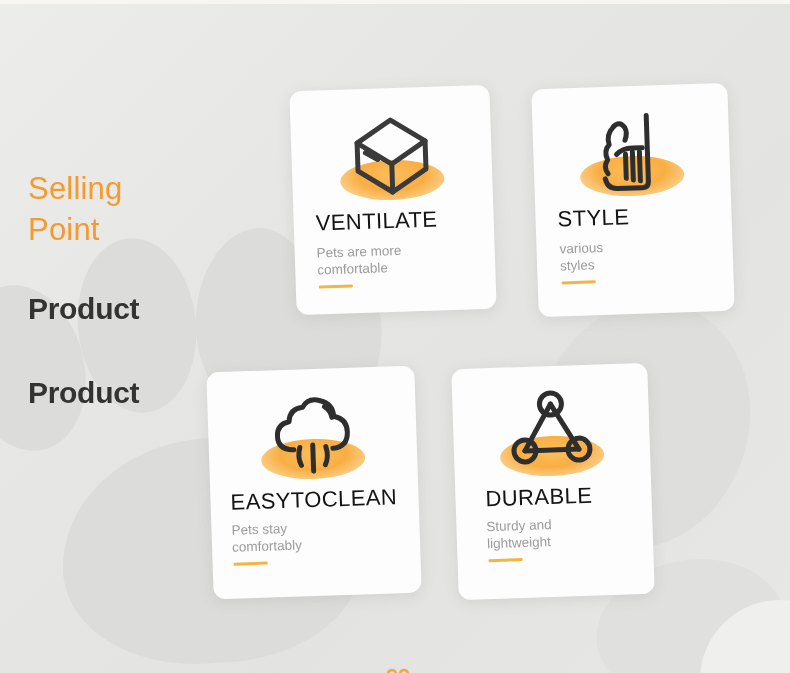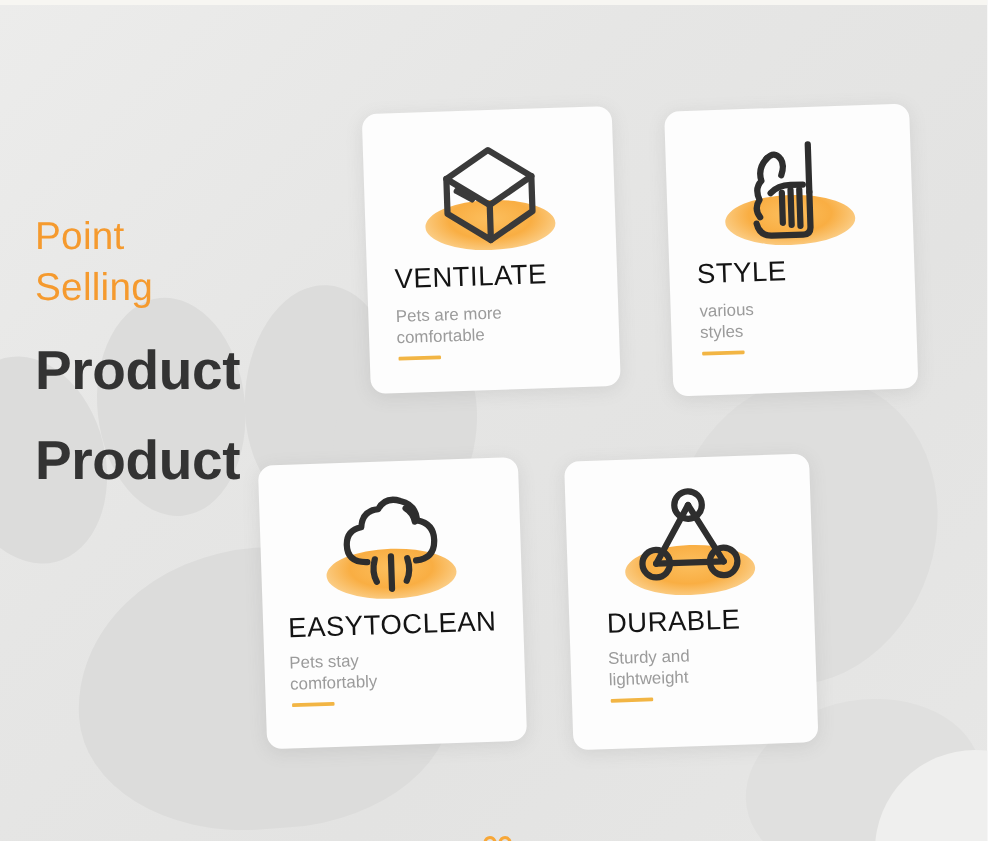--- a/index.html
+++ b/index.html
@@ -49,22 +49,22 @@
     background:#efefee; border-radius:50%;
   }
 
   
   .heading { position:absolute; left:28px; top:168px; z-index:5; }
   .heading-eyebrow {
     font-size:31px; line-height:41px; font-weight:400;
     color:#f59a2e; letter-spacing:.2px;
   }
   .heading-title {
-    margin-top:22px;
-    font-size:44px; line-height:50px; font-weight:700;
+    margin-top:34px;
+    font-size:30px; line-height:50px; font-weight:700;
     color:#333333; letter-spacing:-.3px;
   }
 
   
   .card {
     position:absolute;
     background:#fdfdfd;
     border-radius:12px;
     box-shadow:0 3px 14px rgba(120,120,120,.16);
     z-index:6;
@@ -142,22 +142,22 @@
     <div class="paw paw-toe2"></div>
     <div class="paw paw-toe3"></div>
     <div class="paw paw-toe4"></div>
     <div class="paw-pad"></div>
   </div>
   <div class="blob-r1"></div>
   <div class="blob-r2"></div>
   <div class="blob-corner"></div>
 
   <div class="heading">
+    <div class="heading-eyebrow">Selling</div>
     <div class="heading-eyebrow">Point</div>
-    <div class="heading-eyebrow">Selling</div>
     <div class="heading-title">Product</div>
     <div class="heading-title">Product</div>
   </div>
 
   <div class="card" id="card-ventilate">
     <div class="card-inner">
       <div class="icon-wrap">
         <div class="icon-stack">
           <div class="icon-shadow"></div>
           <div class="icon-glyph">

